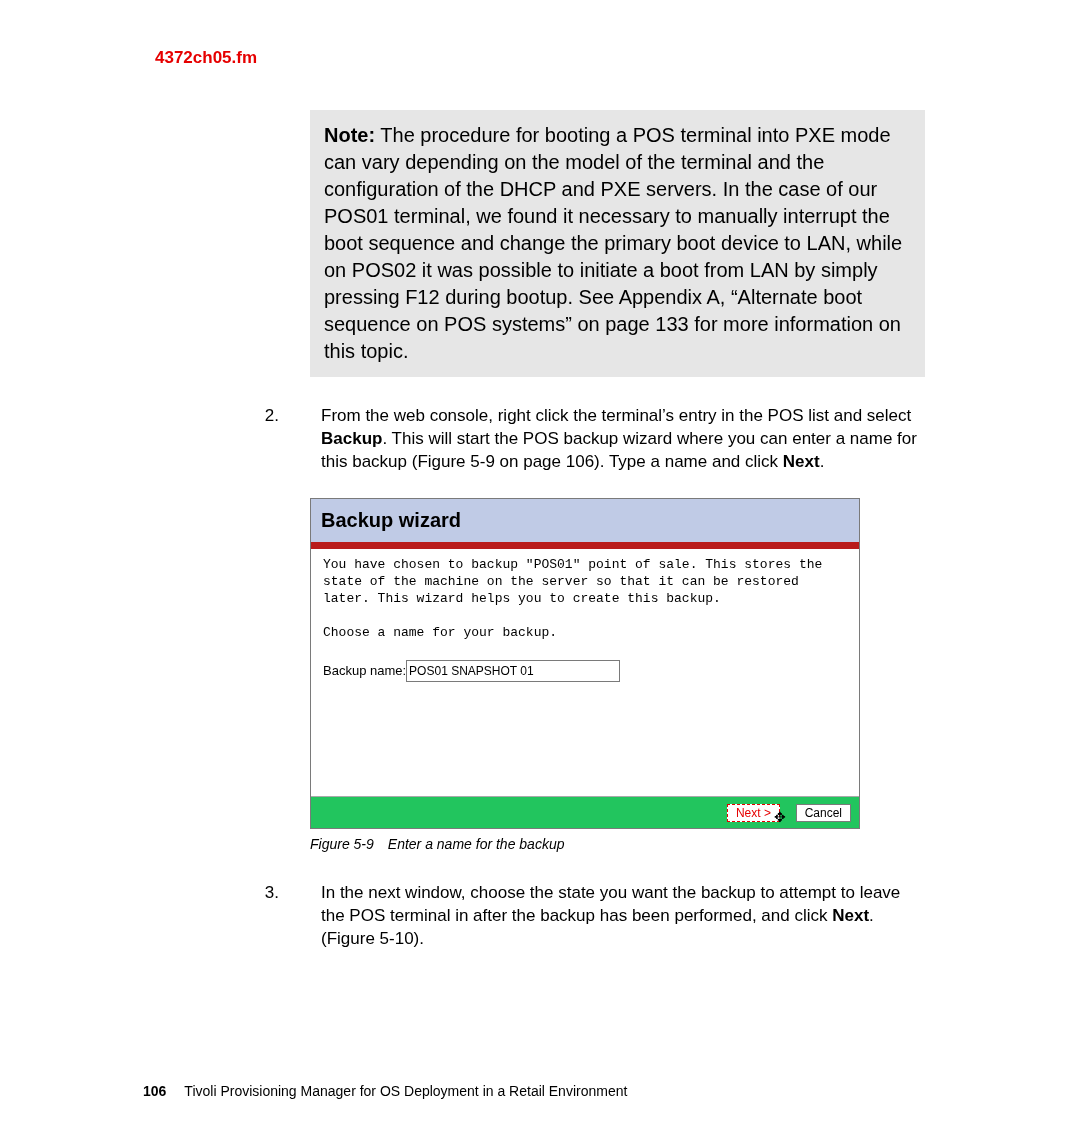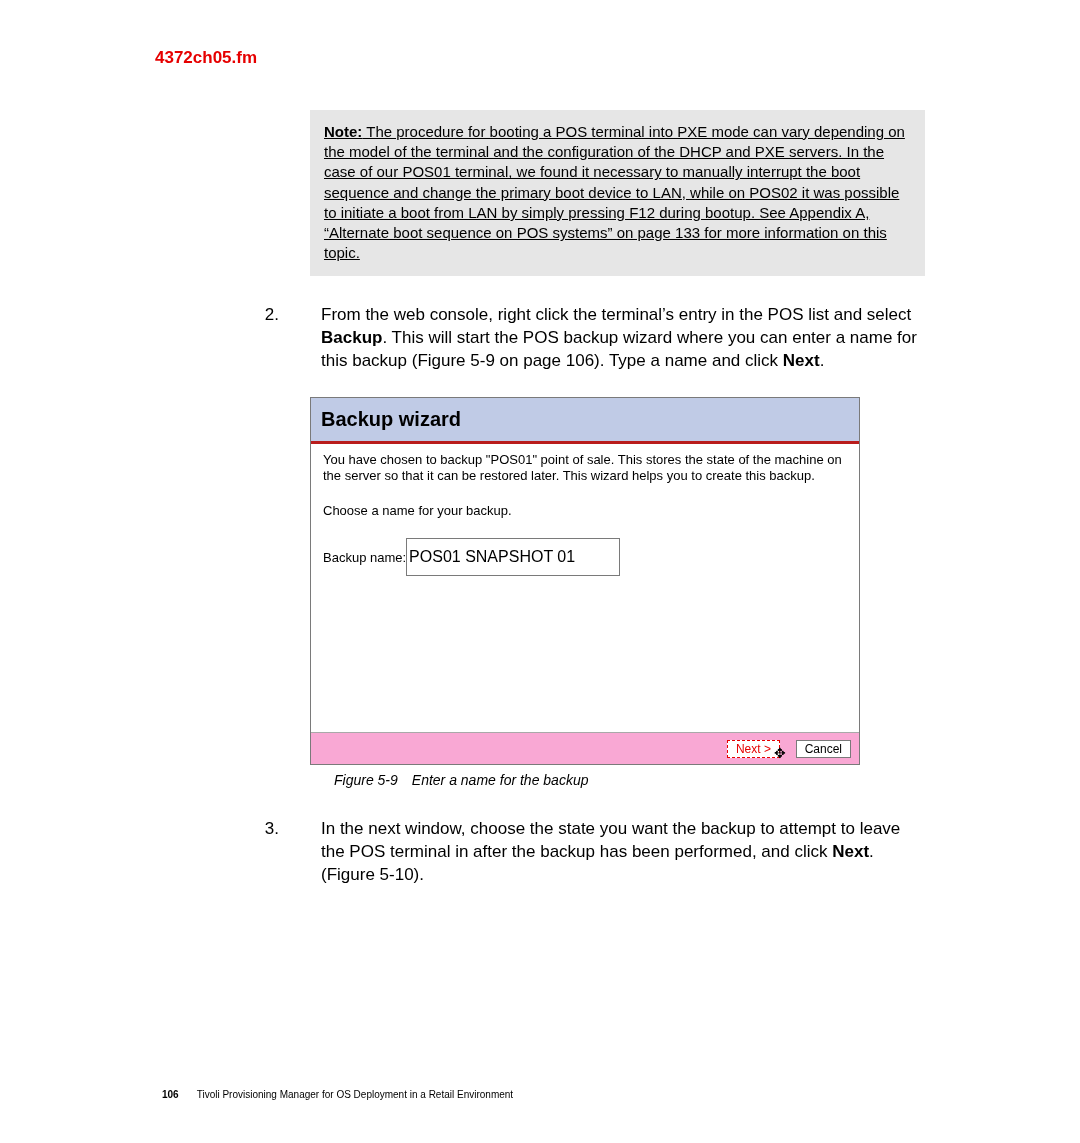--- a/index.html
+++ b/index.html
@@ -30,24 +30,23 @@
   }
   .header-right {
     color: #e60000;
     font-size: 15px;
   }
   .note-box {
     background: #e6e6e6;
     margin-left: 155px;
     margin-right: 0;
     padding: 12px 12px 12px 14px;
-    font-size: 15px;
+    font-size: 20px;
     line-height: 1.35;
     margin-bottom: 28px;
-    text-decoration: underline;
   }
   .note-box b { font-weight: bold; }
   .item2 {
     margin-left: 130px;
     margin-right: 0;
     margin-bottom: 24px;
   }
   .marker {
     float: left;
     width: 22px;
@@ -65,49 +64,48 @@
     border: 1px solid #7a7a7a;
     width: 548px;
     background: #fff;
   }
   .wizard-header {
     background: #c0cbe6;
     padding: 8px 10px;
     font-weight: bold;
     font-size: 20px;
     color: #000;
-    border-bottom: 3px solid #b91c1c;
+    border-bottom: 7px solid #b91c1c;
   }
   .wizard-body {
     padding: 8px 12px 4px 12px;
     font-family: Verdana, Arial, sans-serif;
     font-size: 13px;
     color: #000;
     line-height: 1.3;
   }
-  .wizard-body p { margin: 0 0 18px 0; }
+  .wizard-body p { margin: 0 0 18px 0; font-family: Liberation Mono, monospace; }
   .backup-row {
     margin-bottom: 40px;
     font-family: Verdana, Arial, sans-serif;
     font-size: 13px;
   }
   .backup-row input {
     font-family: Verdana, Arial, sans-serif;
-    font-size: 16px;
+    font-size: 12px;
     width: 208px;
     border: 1px solid #7a7a7a;
-    padding: 9px 2px;
+    padding: 3px 2px;
     background: #fff;
   }
   .wizard-footer {
-    background: #f9a8d4;
+    background: #22c55e;
     border-top: 1px solid #a9a9a9;
     text-align: right;
     padding: 4px 8px;
-    margin-top: 42px;
   }
   .wizard-footer button {
     font-family: Verdana, Arial, sans-serif;
     font-size: 12px;
     background: #fff;
     border: 1px solid #7a7a7a;
     padding: 1px 8px;
     margin-left: 4px;
     cursor: pointer;
   }
@@ -121,28 +119,27 @@
     top: 5px;
     left: -6px;
     font-size: 14px;
     color: #000;
   }
   .caption {
     font-style: italic;
     font-size: 14px;
     margin-top: 6px;
     margin-bottom: 28px;
-    margin-left: 24px;
   }
   .footer {
     position: absolute;
     bottom: 42px;
-    left: 162px;
+    left: 143px;
     right: 155px;
-    font-size: 10px;
+    font-size: 14px;
   }
   .footer .pg {
     font-weight: bold;
     margin-right: 18px;
   }
 </style>
 </head>
 <body>
 
 <div class="page">

